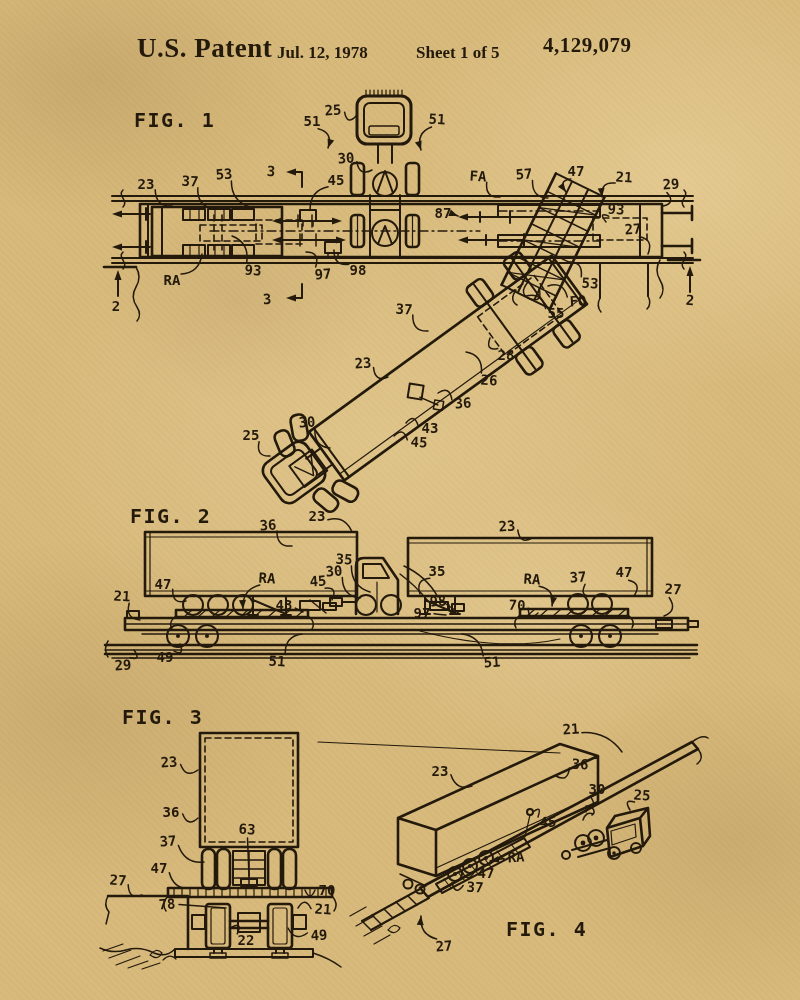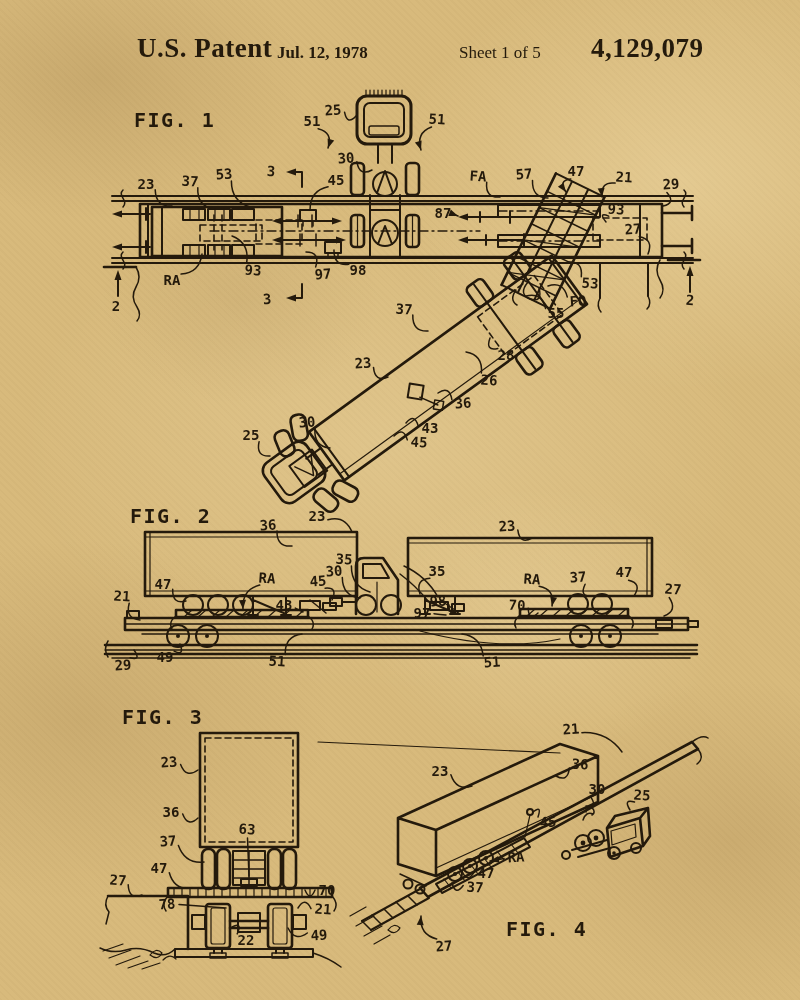--- a/index.html
+++ b/index.html
@@ -15,22 +15,22 @@
       radial-gradient(ellipse 360px 260px at 10% 72%, rgba(122,88,42,0.14), transparent 70%),
       radial-gradient(ellipse 300px 230px at 92% 84%, rgba(128,92,46,0.15), transparent 70%),
       radial-gradient(ellipse 260px 190px at 68% 62%, rgba(255,238,196,0.20), transparent 70%),
       radial-gradient(ellipse 200px 150px at 30% 30%, rgba(120,86,40,0.10), transparent 70%),
       repeating-linear-gradient(45deg, rgba(120,90,40,0.035) 0 2px, transparent 2px 5px);
   }
   .sheet{position:relative;width:800px;height:816px;}
   .hdr span{position:absolute;color:var(--ink);white-space:nowrap;}
   .h-title{left:137px;top:33px;font-size:27px;font-weight:bold;letter-spacing:.5px;}
   .h-date{left:277px;top:43px;font-size:17px;font-weight:bold;}
-  .h-sheet{left:459px;top:43px;font-size:17px;font-weight:normal;}
-  .h-num{left:591px;top:33px;font-size:27px;font-weight:bold;letter-spacing:.5px;}
+  .h-sheet{left:416px;top:43px;font-size:17px;font-weight:bold;}
+  .h-num{left:543px;top:33px;font-size:21px;font-weight:bold;letter-spacing:.5px;}
   svg{position:absolute;left:0;top:0;display:block;}
   .draw *{stroke:var(--ink);fill:none;stroke-width:2;stroke-linecap:round;stroke-linejoin:round;}
   .draw .fill{fill:var(--ink);stroke:none;}
   .draw text{stroke:none;fill:var(--ink);}
   .w1{stroke-width:1.2!important;} .w15{stroke-width:1.5!important;}
   .w25{stroke-width:2.6!important;} .w3{stroke-width:3!important;}
   .dash{stroke-dasharray:6 4;stroke-width:1.6!important;}
   .dashdot{stroke-dasharray:9 4 2 4;stroke-width:1.3!important;}
   .leader{stroke-width:1.5!important;}
   .ref{font:bold 14px "DejaVu Sans Mono",monospace;text-anchor:middle;}

